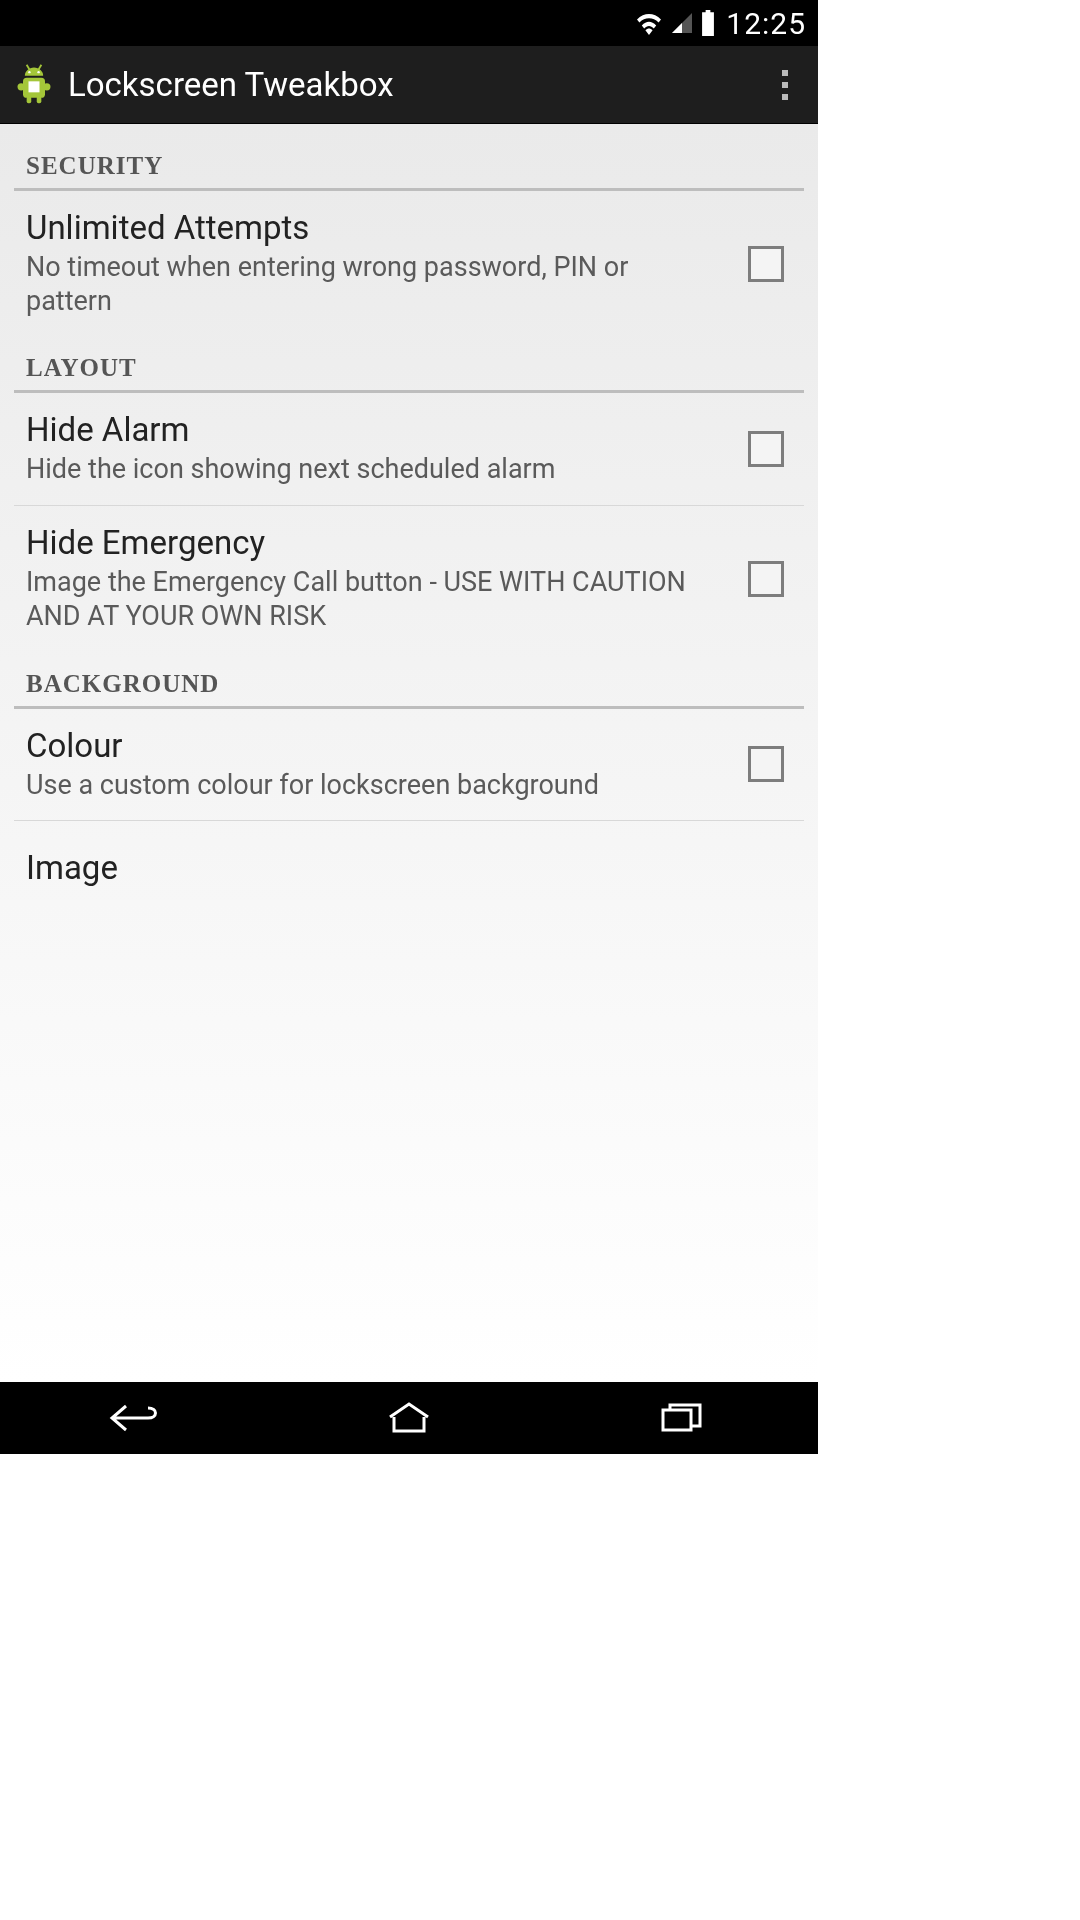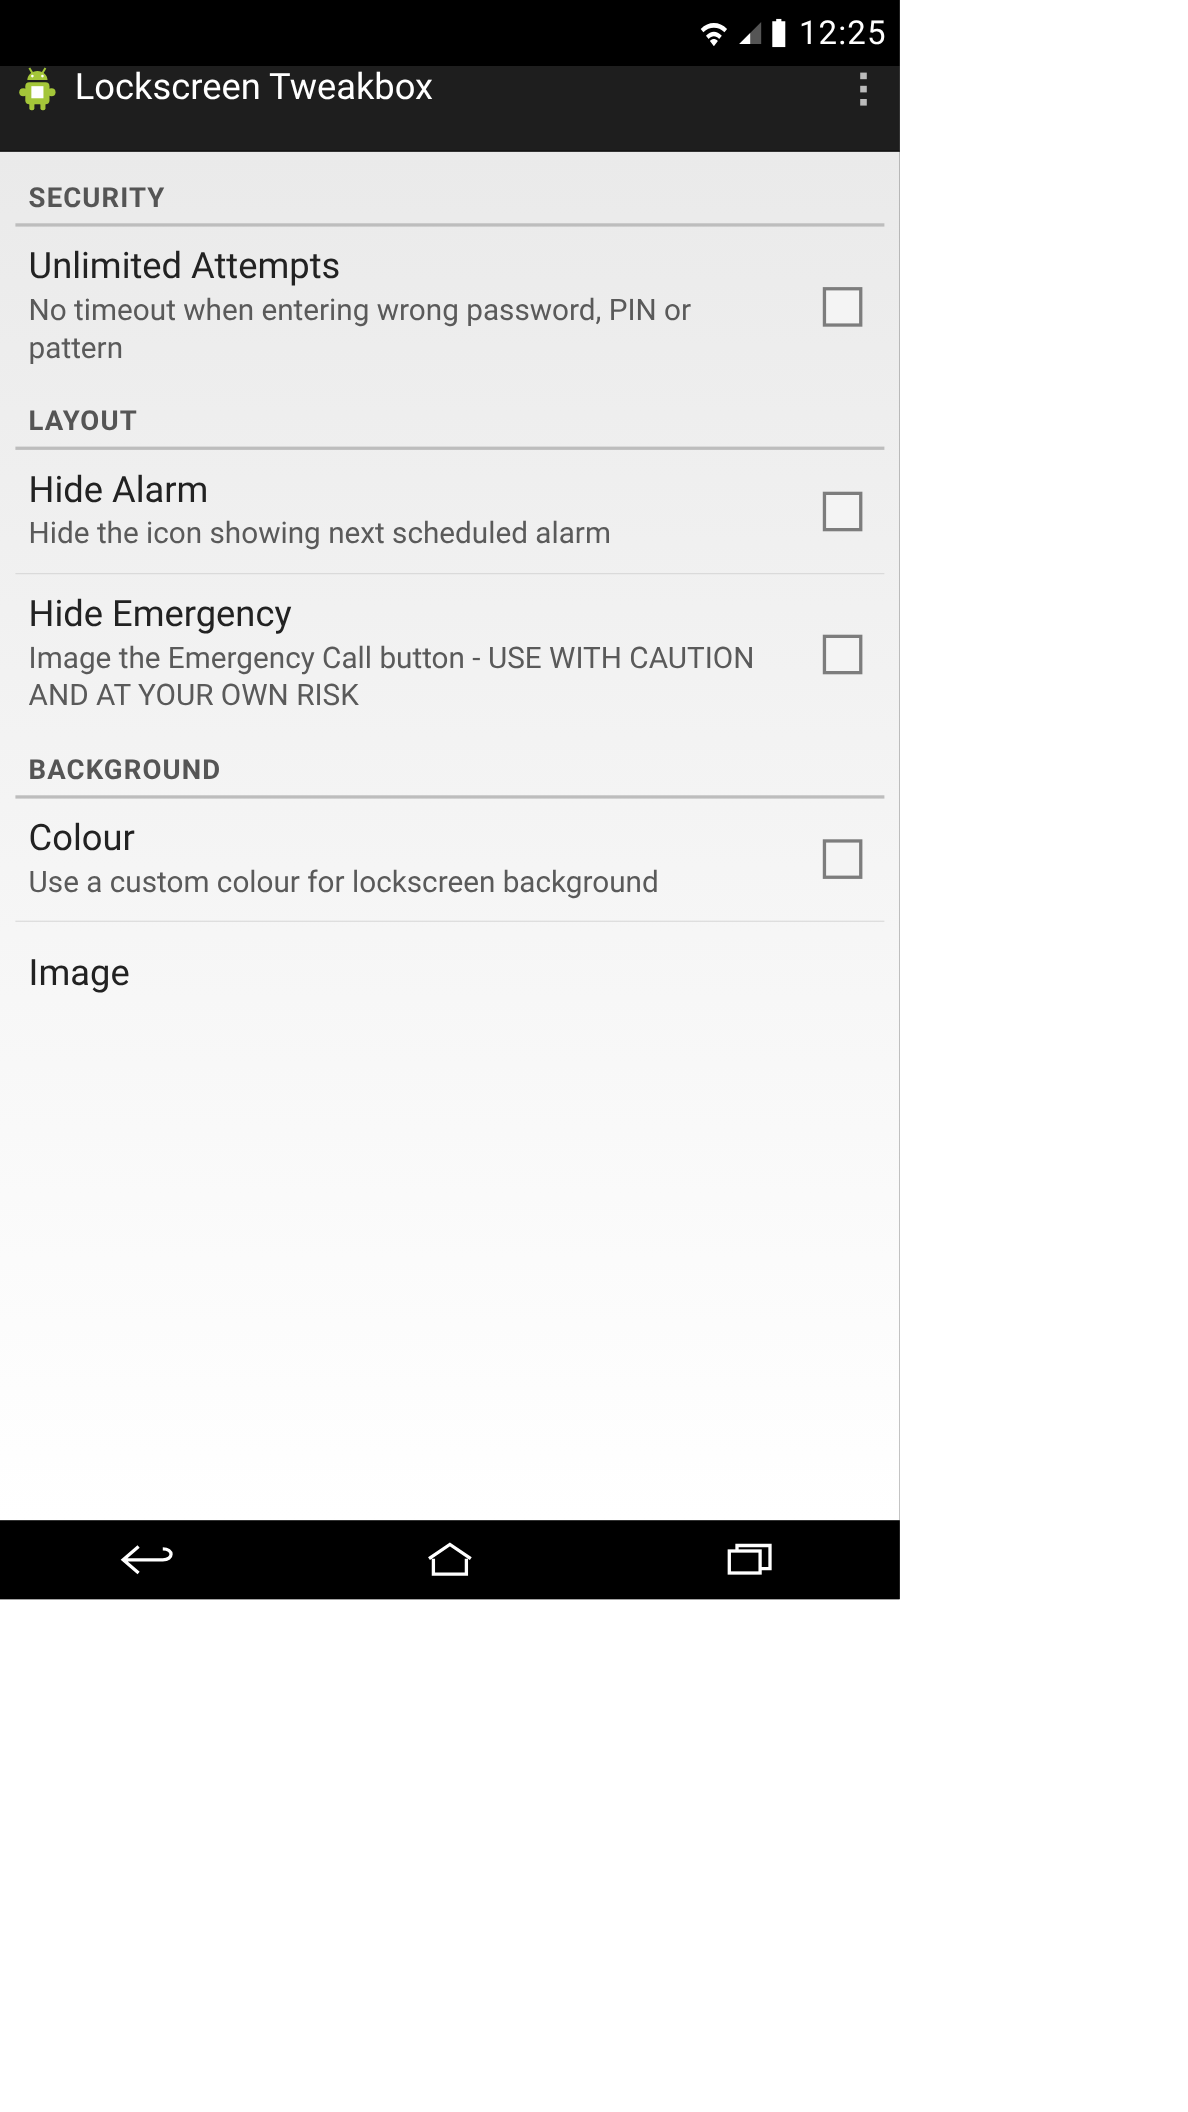--- a/index.html
+++ b/index.html
@@ -8,38 +8,38 @@
     .device {
       width: 818px;
       height: 1454px;
       background: #000;
       display: flex;
       flex-direction: column;
     }
     
     
     .status-bar {
-      height: 60px;
+      height: 46px;
       background: #000;
       display: flex;
       justify-content: flex-end;
       align-items: center;
       padding-right: 12px;
       gap: 6px;
       color: #fff;
     }
     .status-bar .time { font-size: 30px; letter-spacing: 1px; margin-left: 4px; }
     .status-bar svg { fill: #fff; }
     
     
     .action-bar {
       height: 78px;
       background: #1e1e1e;
       display: flex;
-      align-items: flex-start;
+      align-items: center;
       padding: 0 12px;
       color: #fff;
       border-bottom: 1px solid #000;
     }
     .action-bar .app-icon { width: 44px; height: 44px; margin-right: 12px; }
     .action-bar .title { font-size: 33px; font-weight: 400; flex: 1; }
     .action-bar .overflow { width: 42px; height: 42px; display:flex; align-items:center; justify-content:center; }
     .overflow-dots { display:flex; flex-direction:column; gap:6px; }
     .overflow-dots span { width: 6px; height: 6px; background: #bbb; }
     
@@ -54,20 +54,21 @@
       padding: 10px 14px 0 14px;
     }
     
     .section-header {
       font-size: 25px;
       font-weight: 700;
       color: #555;
       letter-spacing: 1px;
       padding: 18px 12px 8px 12px;
       border-bottom: 3px solid #bdbdbd;
+      font-family: Liberation Serif, serif;
     }
     
     .setting-row {
       display: flex;
       align-items: center;
       padding: 18px 12px;
       border-bottom: 1px solid #d8d8d8;
       min-height: 80px;
     }
     .setting-row.last-in-section { border-bottom: none; gap: 26px; }

